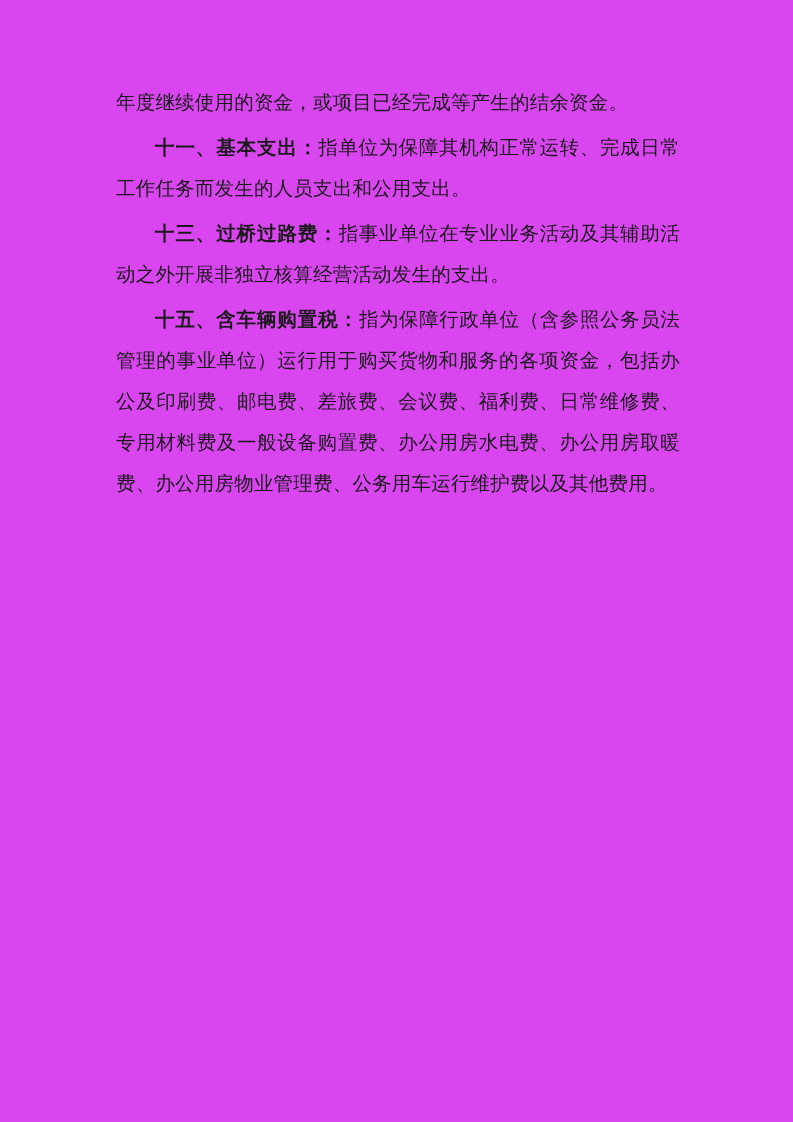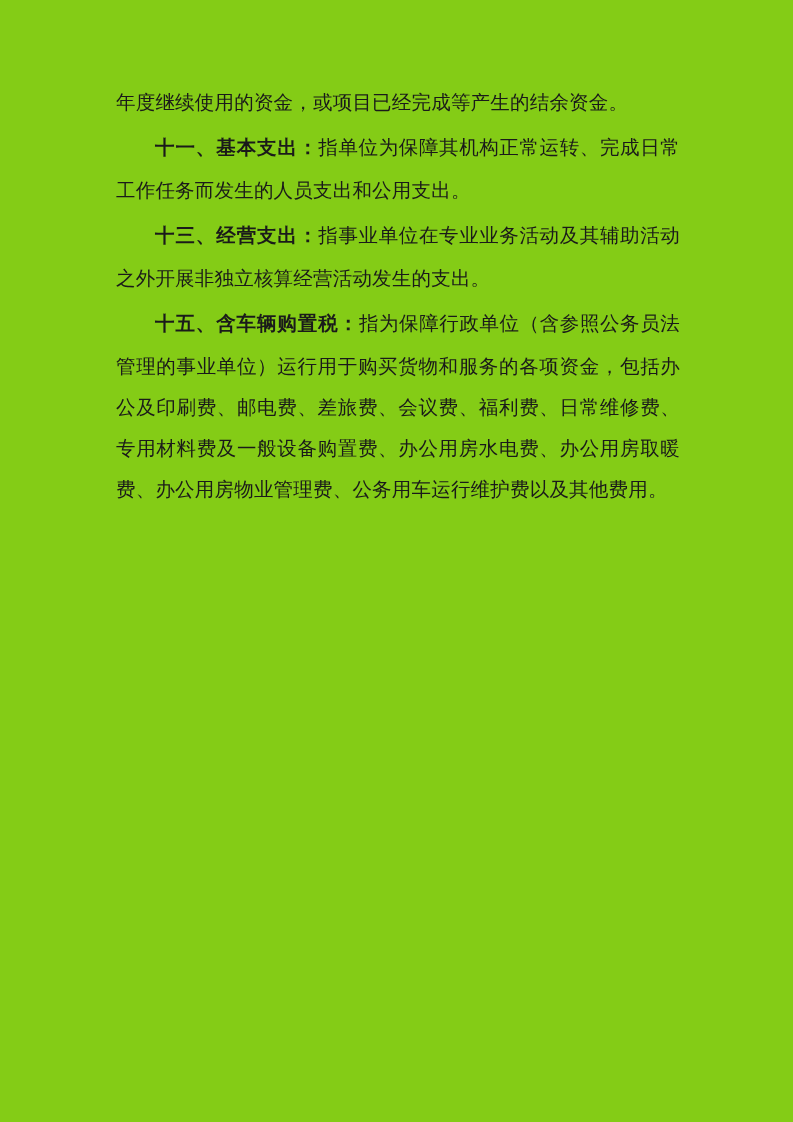--- a/index.html
+++ b/index.html
@@ -4,21 +4,21 @@
 <style>
   html, body {
     margin: 0;
     padding: 0;
     background: #ffffff;
   }
   .page {
     position: relative;
     width: 793px;
     height: 1122px;
-    background: #84cc16;
+    background: #d946ef;
     overflow: hidden;
     font-family: "DejaVu Serif", "Liberation Serif", serif;
     color: #1a1a1a;
   }
   .content {
     position: absolute;
     left: 116px;
     top: 82px;
     width: 564px;
   }
@@ -30,40 +30,39 @@
     text-justify: inter-ideograph;
     margin: 0 0 4px 0;
     text-indent: 0;
   }
   .para.indent {
     text-indent: 39px;
   }
   .lead {
     font-weight: bold;
     letter-spacing: 0.5px;
-    font-family: Liberation Mono, monospace;
   }
 </style>
 </head>
 <body>
 
 <div class="page">
   <div class="content">
 
     <p class="para">
       <span>年度继续使用的资金，或项目已经完成等产生的结余资金。</span>
     </p>
 
     <p class="para indent">
       <span class="lead">十一、基本支出：</span><span>指单位为保障其机构正常运转、完成日常工作任务而发生的人员支出和公用支出。</span>
     </p>
 
 
     <p class="para indent">
-      <span class="lead">十三、经营支出：</span><span>指事业单位在专业业务活动及其辅助活动之外开展非独立核算经营活动发生的支出。</span>
+      <span class="lead">十三、过桥过路费：</span><span>指事业单位在专业业务活动及其辅助活动之外开展非独立核算经营活动发生的支出。</span>
     </p>
 
 
     <p class="para indent">
       <span class="lead">十五、含车辆购置税：</span><span>指为保障行政单位（含参照公务员法管理的事业单位）运行用于购买货物和服务的各项资金，包括办公及印刷费、邮电费、差旅费、会议费、福利费、日常维修费、专用材料费及一般设备购置费、办公用房水电费、办公用房取暖费、办公用房物业管理费、公务用车运行维护费以及其他费用。</span>
     </p>
 
   </div>
 </div>
 

